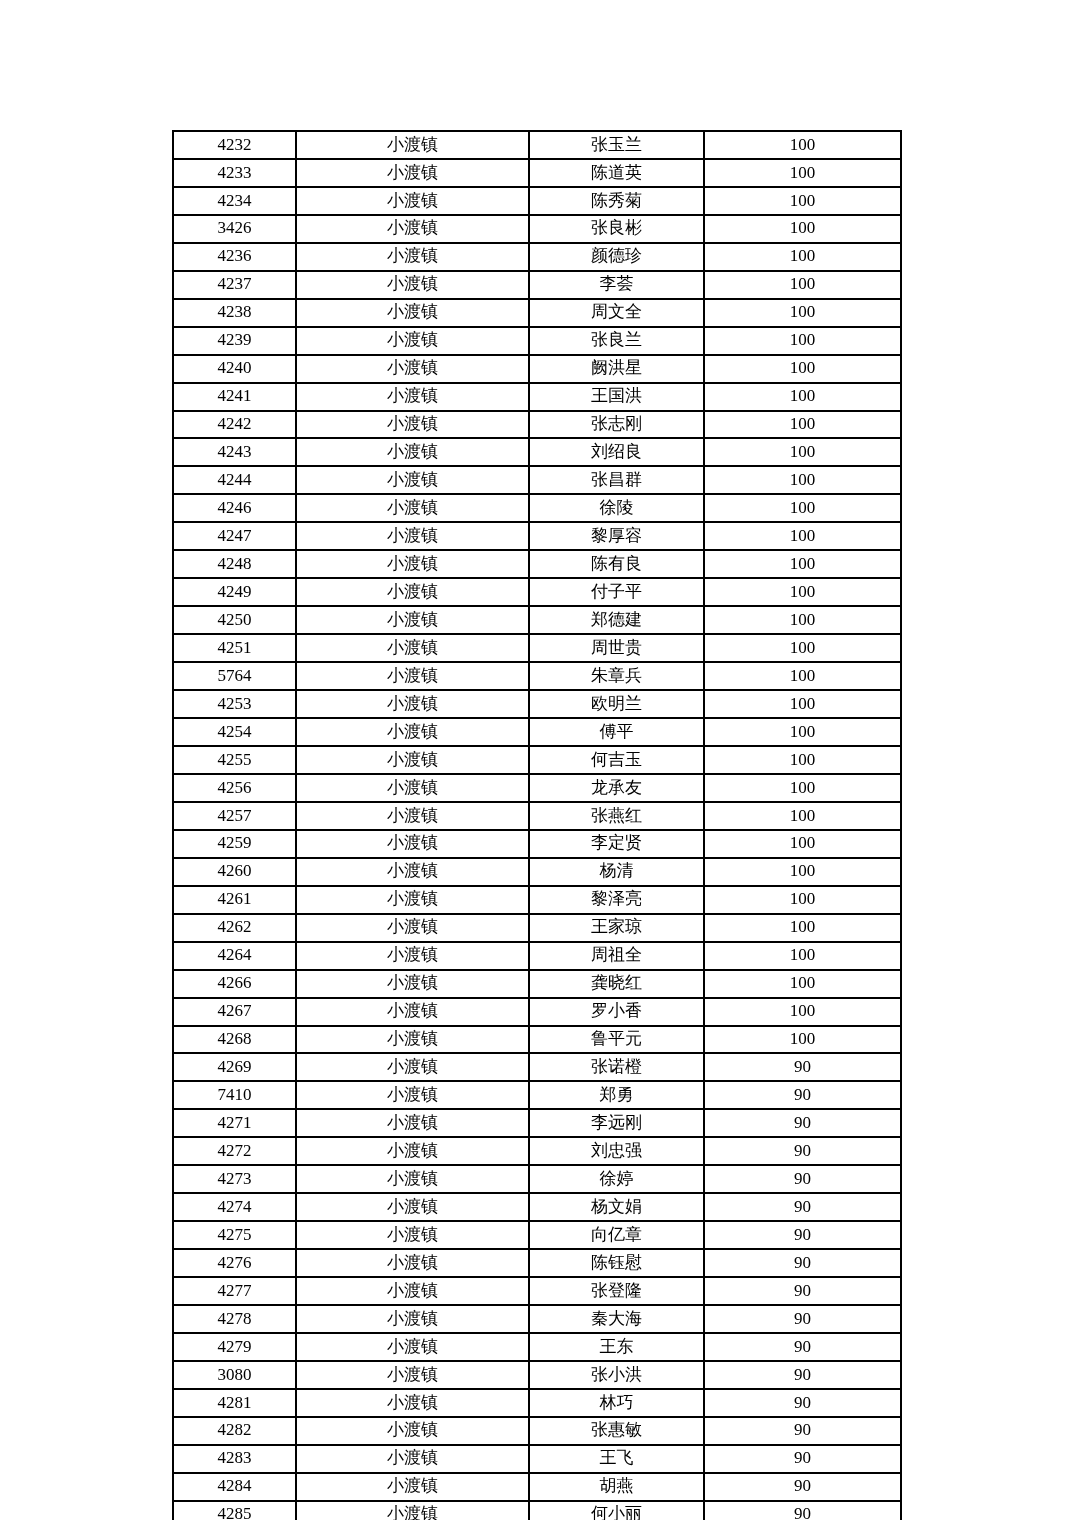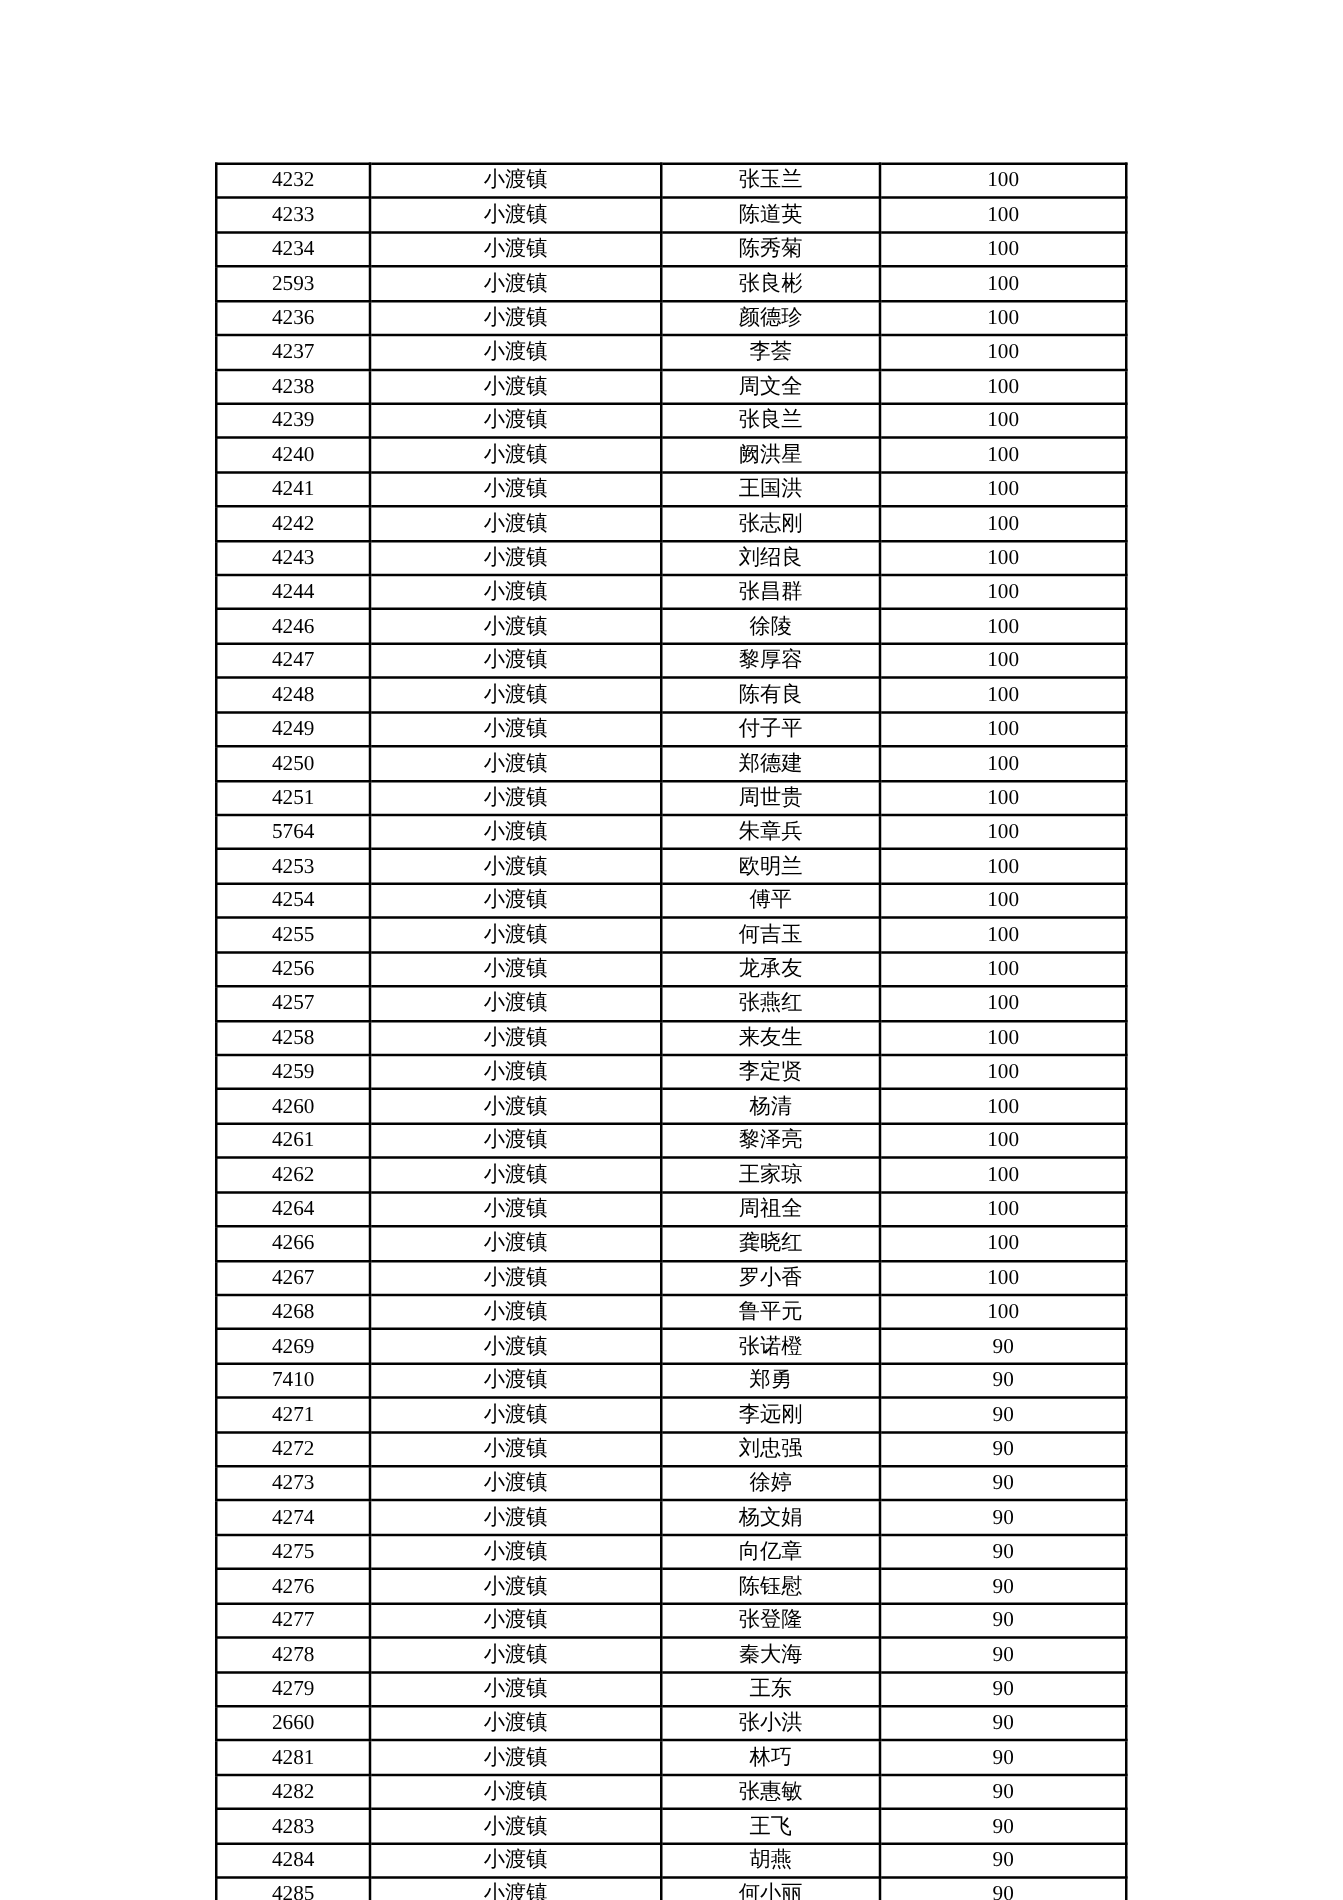--- a/index.html
+++ b/index.html
@@ -67,21 +67,21 @@
             <td>陈道英</td>
             <td>100</td>
           </tr>
           <tr>
             <td>4234</td>
             <td>小渡镇</td>
             <td>陈秀菊</td>
             <td>100</td>
           </tr>
           <tr>
-            <td>2593</td>
+            <td>3426</td>
             <td>小渡镇</td>
             <td>张良彬</td>
             <td>100</td>
           </tr>
           <tr>
             <td>4236</td>
             <td>小渡镇</td>
             <td>颜德珍</td>
             <td>100</td>
           </tr>
@@ -199,26 +199,20 @@
             <td>龙承友</td>
             <td>100</td>
           </tr>
           <tr>
             <td>4257</td>
             <td>小渡镇</td>
             <td>张燕红</td>
             <td>100</td>
           </tr>
           <tr>
-            <td>4258</td>
-            <td>小渡镇</td>
-            <td>来友生</td>
-            <td>100</td>
-          </tr>
-          <tr>
             <td>4259</td>
             <td>小渡镇</td>
             <td>李定贤</td>
             <td>100</td>
           </tr>
           <tr>
             <td>4260</td>
             <td>小渡镇</td>
             <td>杨清</td>
             <td>100</td>
@@ -319,21 +313,21 @@
             <td>秦大海</td>
             <td>90</td>
           </tr>
           <tr>
             <td>4279</td>
             <td>小渡镇</td>
             <td>王东</td>
             <td>90</td>
           </tr>
           <tr>
-            <td>2660</td>
+            <td>3080</td>
             <td>小渡镇</td>
             <td>张小洪</td>
             <td>90</td>
           </tr>
           <tr>
             <td>4281</td>
             <td>小渡镇</td>
             <td>林巧</td>
             <td>90</td>
           </tr>

